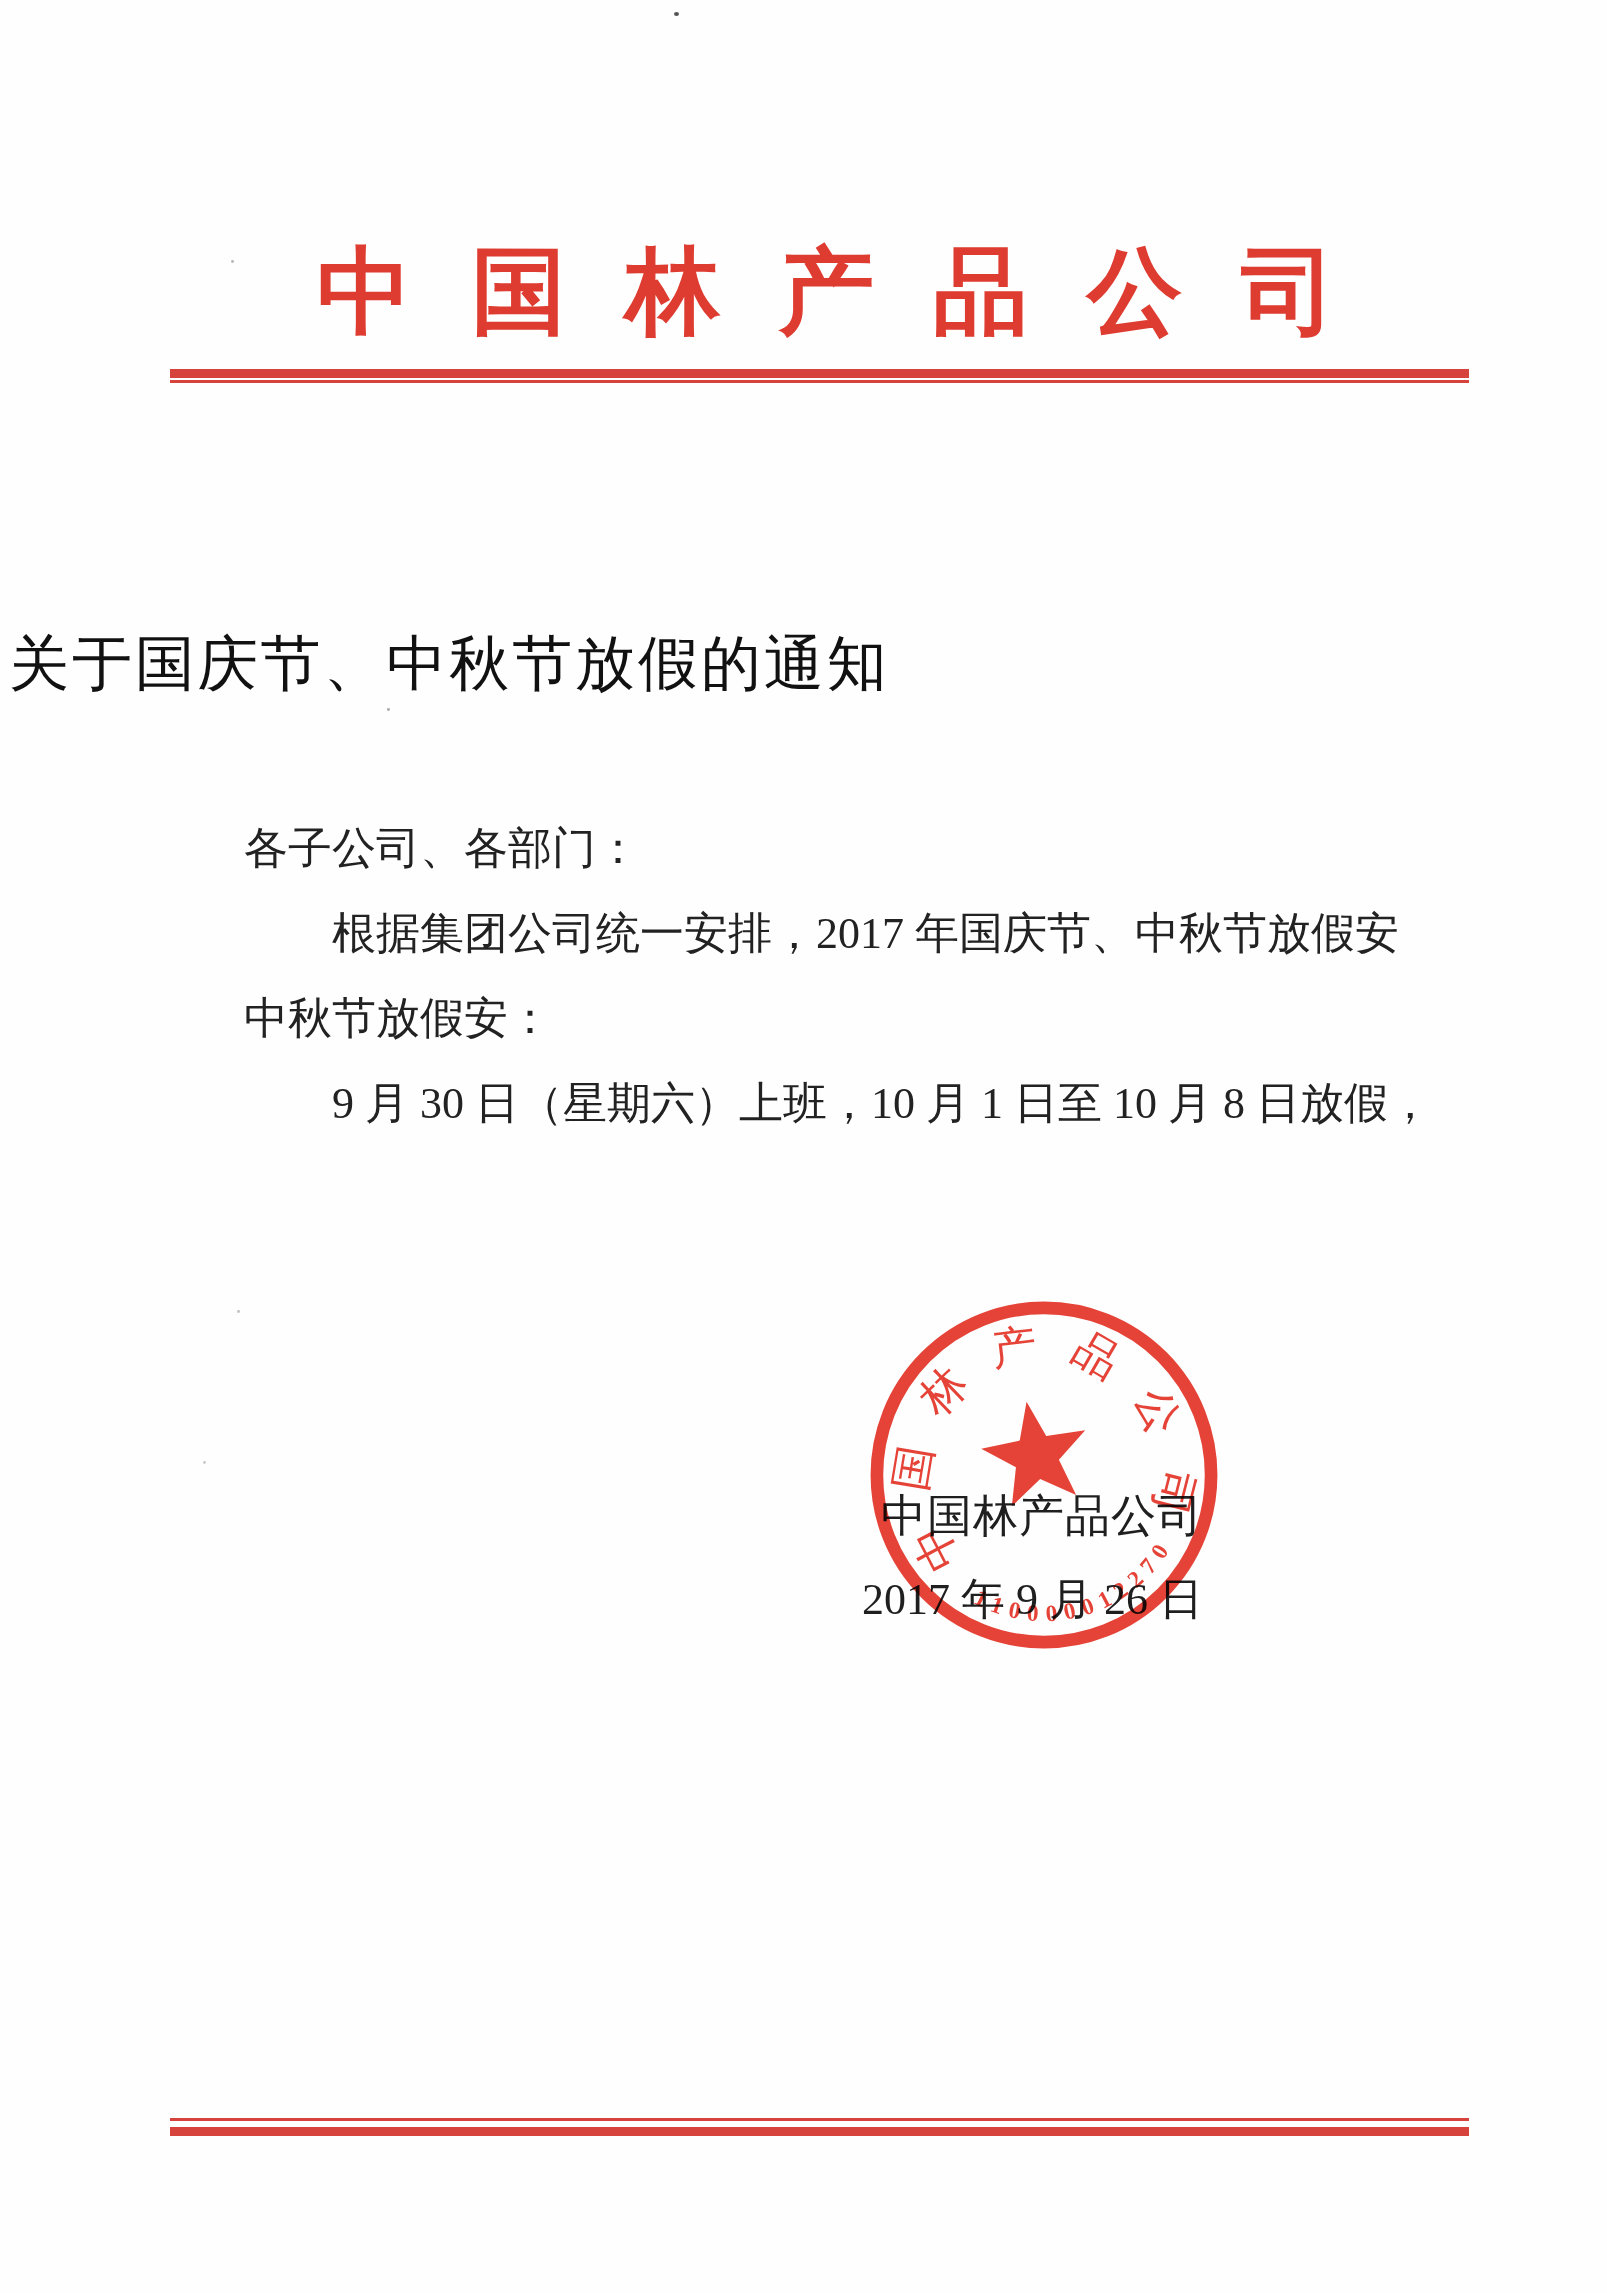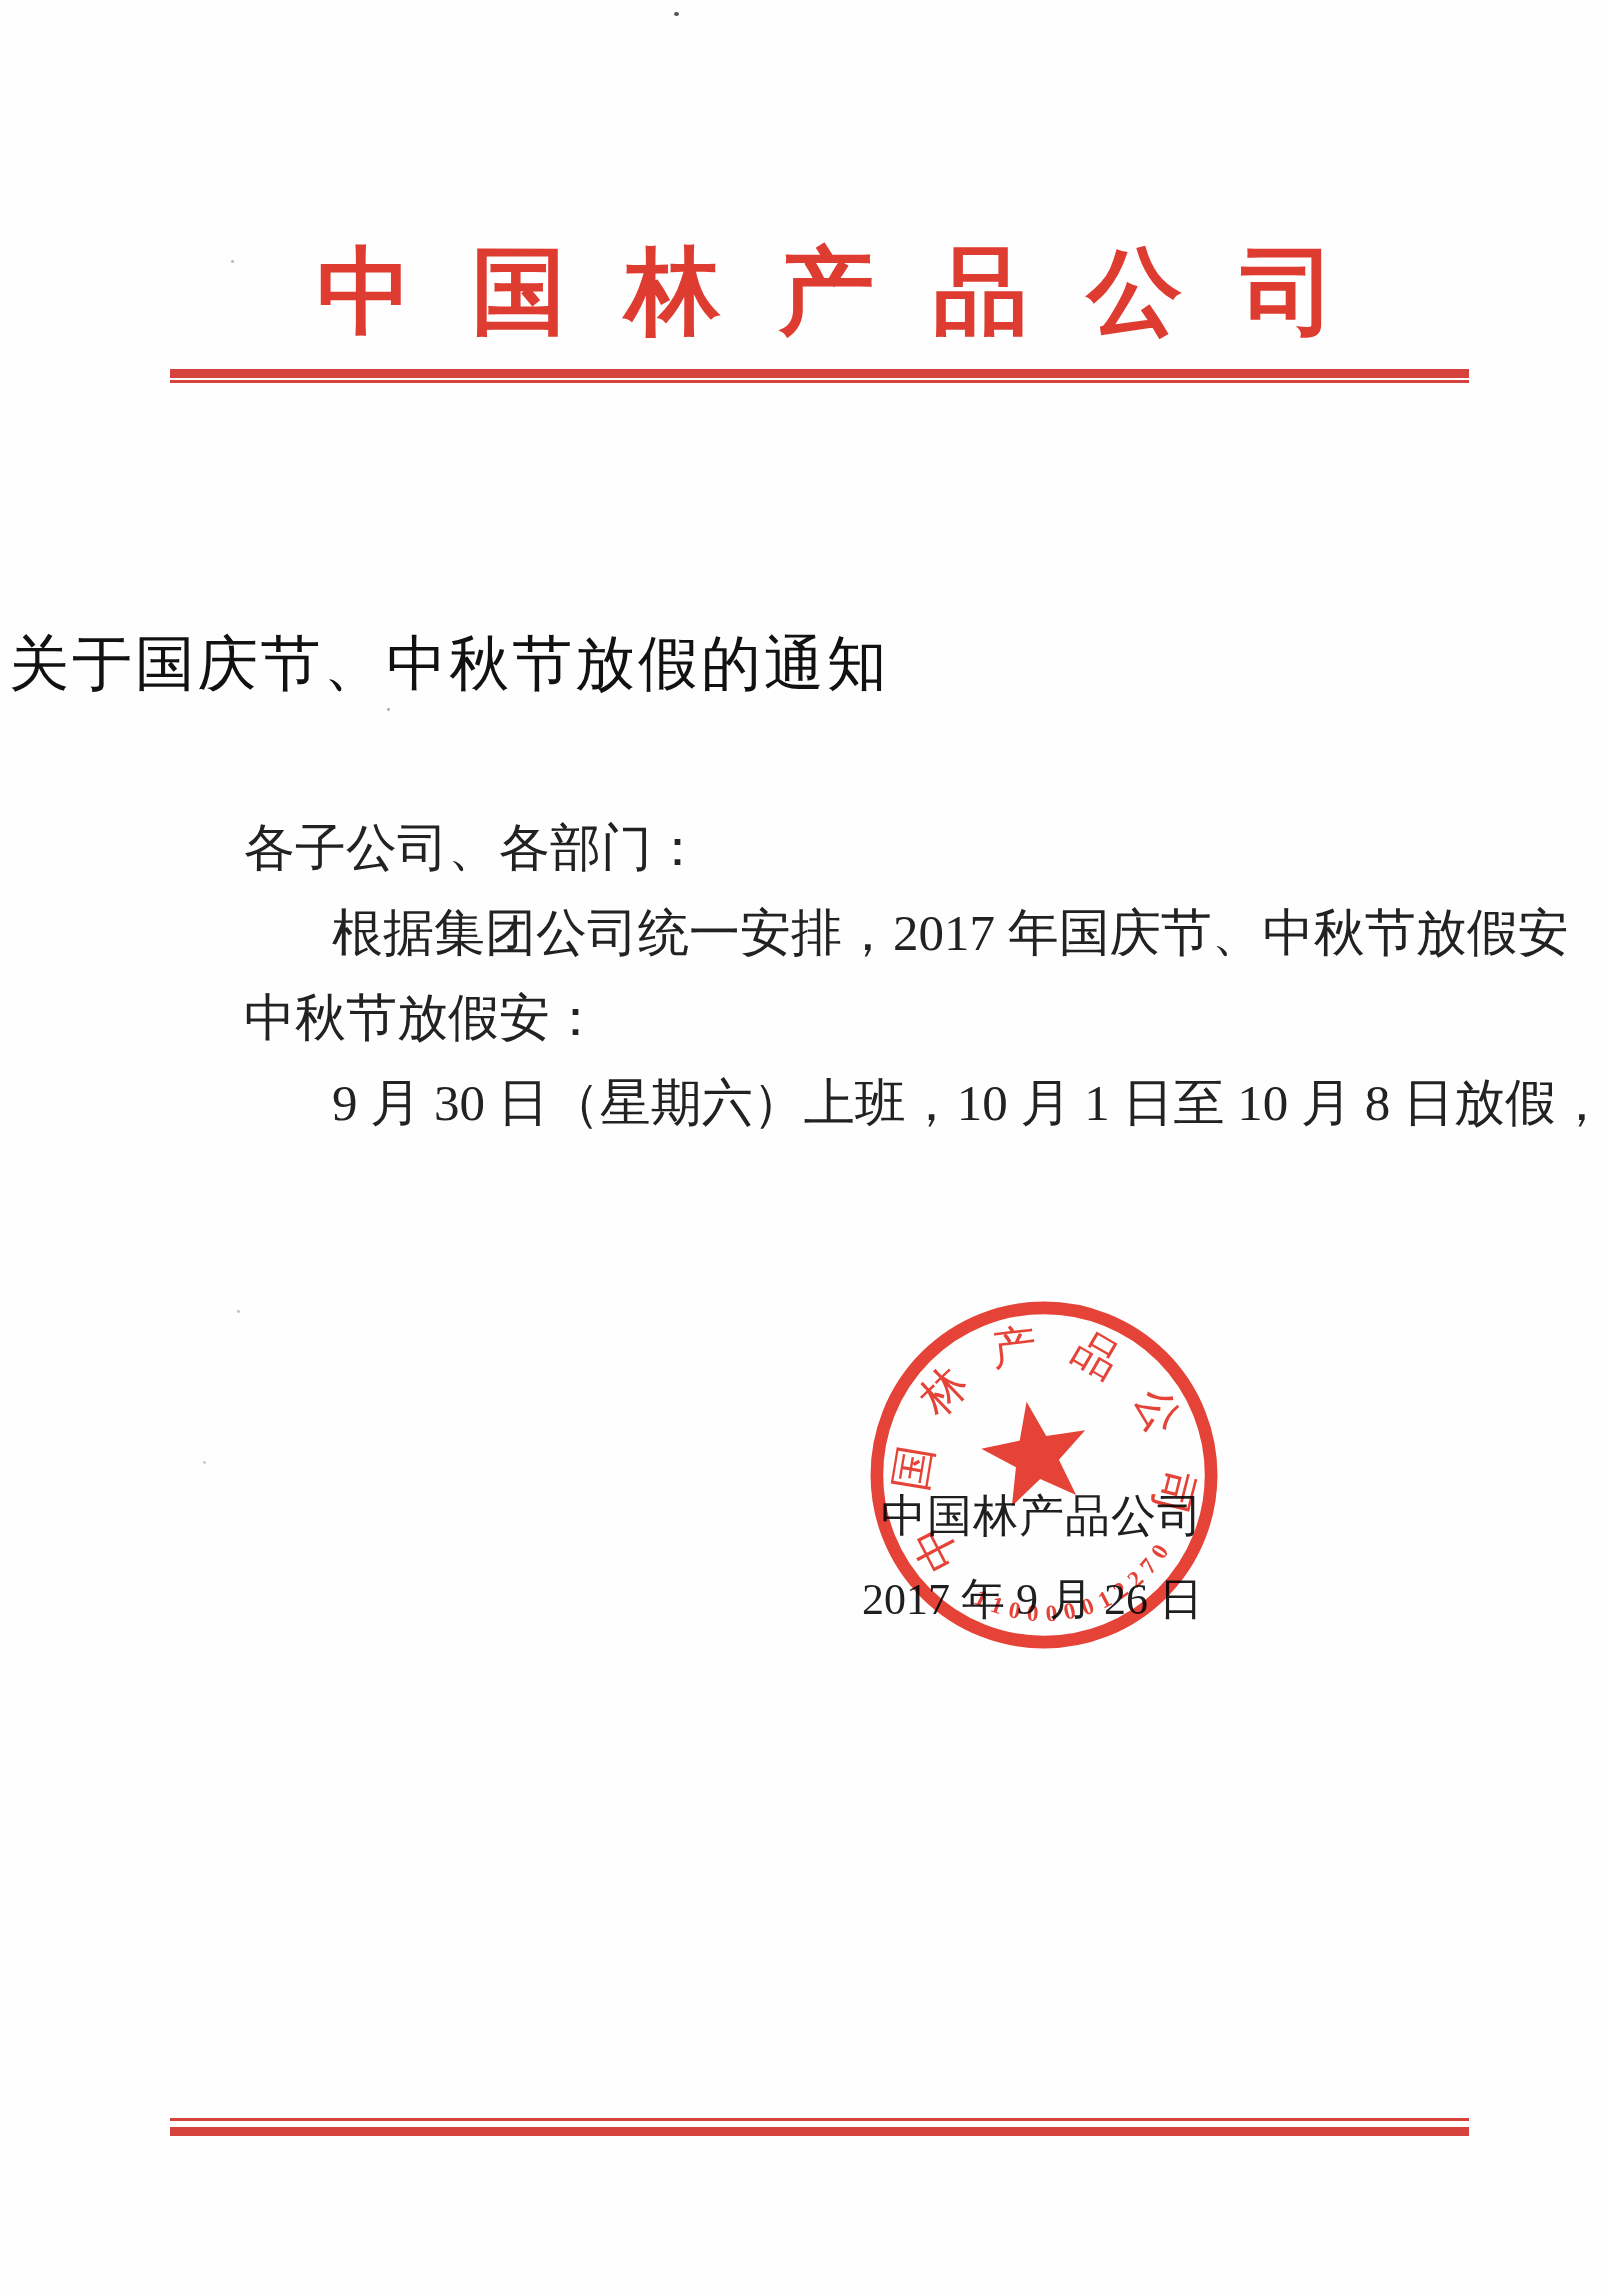--- a/index.html
+++ b/index.html
@@ -43,21 +43,21 @@
     color: #111;
     white-space: nowrap;
     padding-left: 9px;
   }
 
   
   .body-text {
     position: absolute;
     left: 244px; top: 806px;
     width: 1170px;
-    font-size: 51px;
+    font-size: 44px;
     color: #222;
   }
   .body-line {
     height: 85px;
     line-height: 85px;
     white-space: nowrap;
   }
   .body-line.indent { padding-left: 88px; }
 
   

